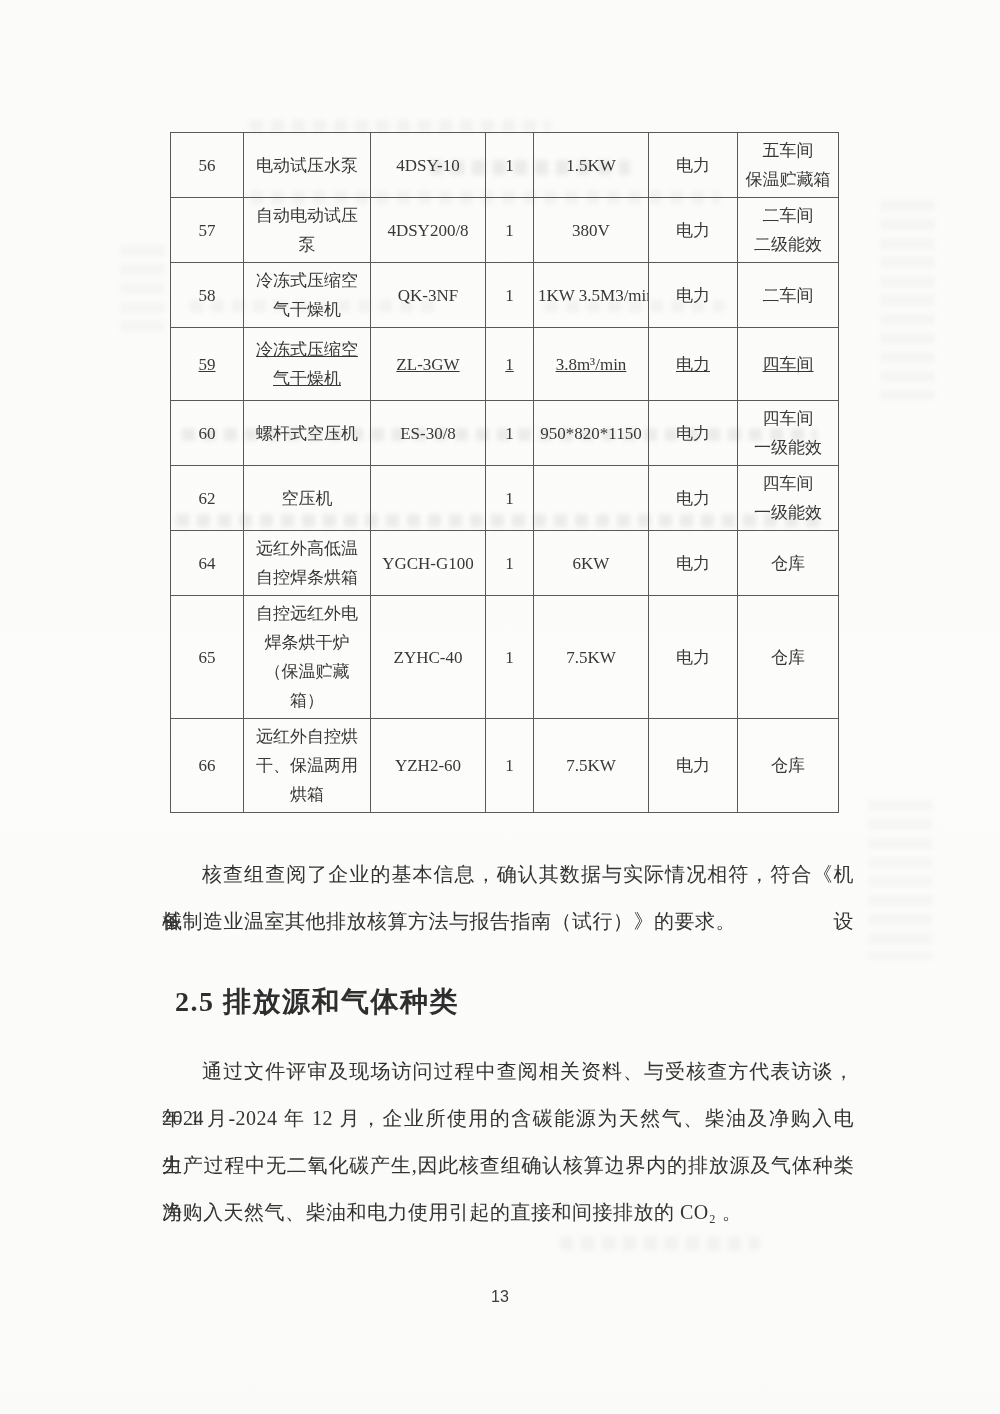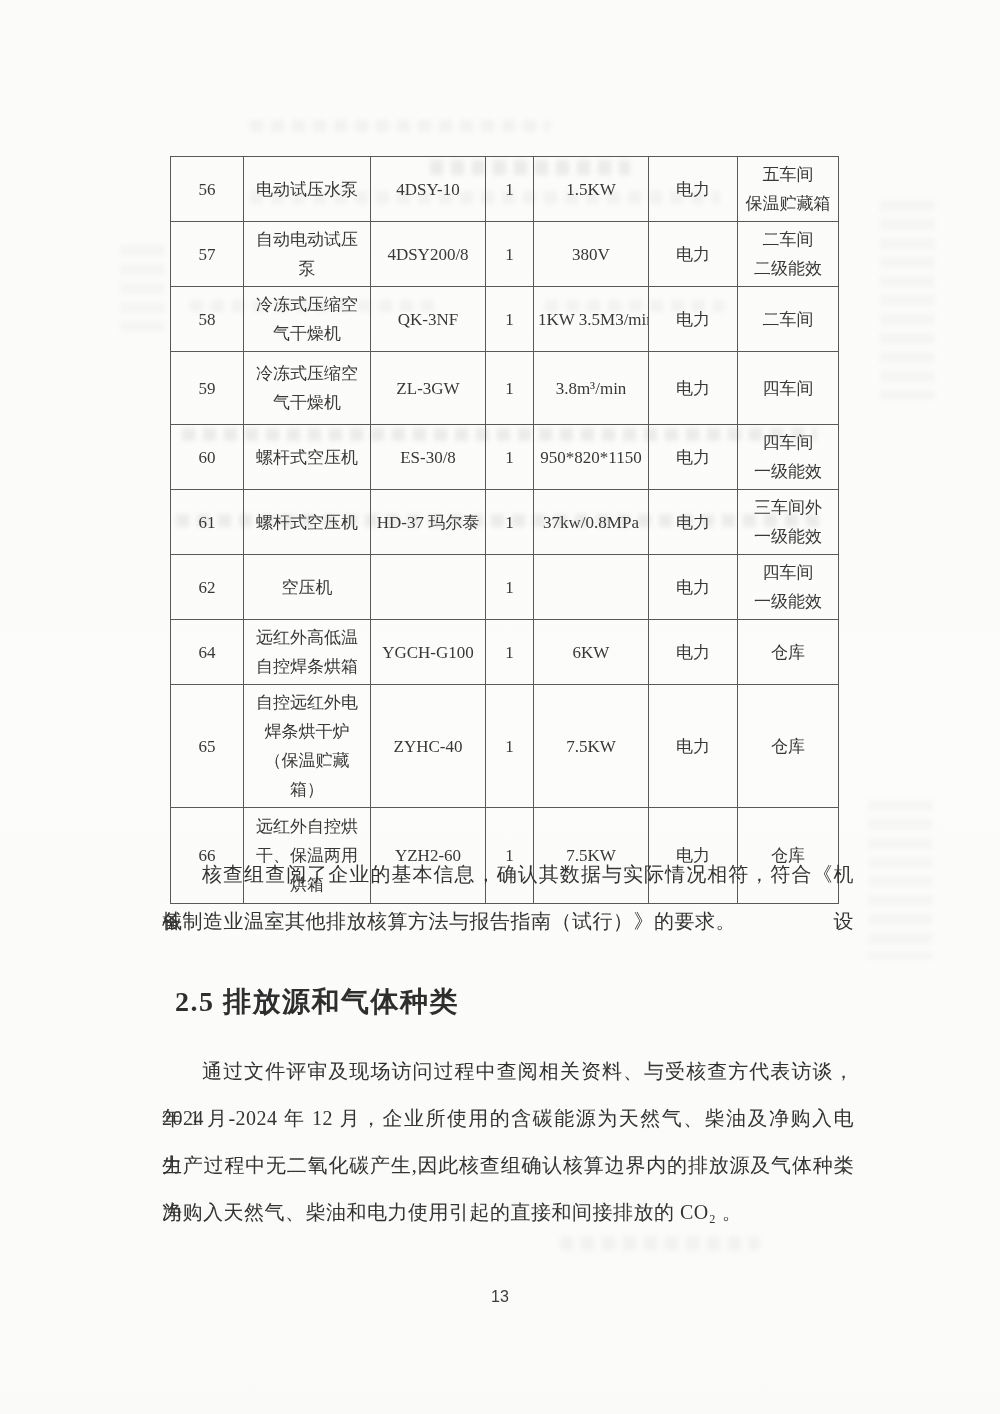--- a/index.html
+++ b/index.html
@@ -17,39 +17,39 @@
     position:absolute; filter:blur(2.5px); opacity:.55; border-radius:2px;
     background:repeating-linear-gradient(90deg, rgba(138,145,138,.26) 0 13px, rgba(138,145,138,0) 13px 21px);
   }
   .ghost.v {
     background:repeating-linear-gradient(180deg, rgba(140,146,140,.18) 0 11px, rgba(140,146,140,0) 11px 19px);
   }
   .ghost.faint { opacity:.3; }
 
   
   table.equip {
-    position:absolute; left:170px; top:156px; width:668px;
+    position:absolute; left:170px; top:132px; width:668px;
     border-collapse:collapse; table-layout:fixed;
     color:#383838;
   }
   table.equip td {
     border:1.6px solid #595959;
     text-align:center; vertical-align:middle;
     font-size:17px; line-height:29px; padding:3px 4px;
     overflow:hidden;
   }
   td.c-no   { font-size:18px; }
   td.c-model{ font-size:16px;border-radius:19px; }
   td.c-qty  { font-size:17px; }
   td.c-spec { font-size:15px; white-space:nowrap; }
   td.c-loc  { white-space:pre-line; }
   tr:nth-child(1)  { height:62px; }
   tr:nth-child(2)  { height:62px; }
   tr:nth-child(3)  { height:65px; }
-  tr:nth-child(4)  { height:73px; }
+  tr:nth-child(4)  { height:73px;text-decoration:underline; }
   tr:nth-child(5)  { height:48px;margin-left:28px; }
   tr:nth-child(6)  { height:54px; }
   tr:nth-child(7)  { height:54px; }
   tr:nth-child(8)  { height:59px; }
   tr:nth-child(9)  { height:65px; }
   tr:nth-child(10) { height:96px; }
   tr:nth-child(11) { height:85px; }
 
   
   .para {
@@ -143,30 +143,20 @@
         <td class="c-no">60</td>
         <td class="c-name">螺杆式空压机</td>
         <td class="c-model">ES-30/8</td>
         <td class="c-qty">1</td>
         <td class="c-spec">950*820*1150</td>
         <td class="c-energy">电力</td>
         <td class="c-loc">四车间
 一级能效</td>
       </tr>
       <tr>
-        <td class="c-no">61</td>
-        <td class="c-name">螺杆式空压机</td>
-        <td class="c-model">HD-37 玛尔泰</td>
-        <td class="c-qty">1</td>
-        <td class="c-spec">37kw/0.8MPa</td>
-        <td class="c-energy">电力</td>
-        <td class="c-loc">三车间外
-一级能效</td>
-      </tr>
-      <tr>
         <td class="c-no">62</td>
         <td class="c-name">空压机</td>
         <td class="c-model"></td>
         <td class="c-qty">1</td>
         <td class="c-spec"></td>
         <td class="c-energy">电力</td>
         <td class="c-loc">四车间
 一级能效</td>
       </tr>
       <tr>

